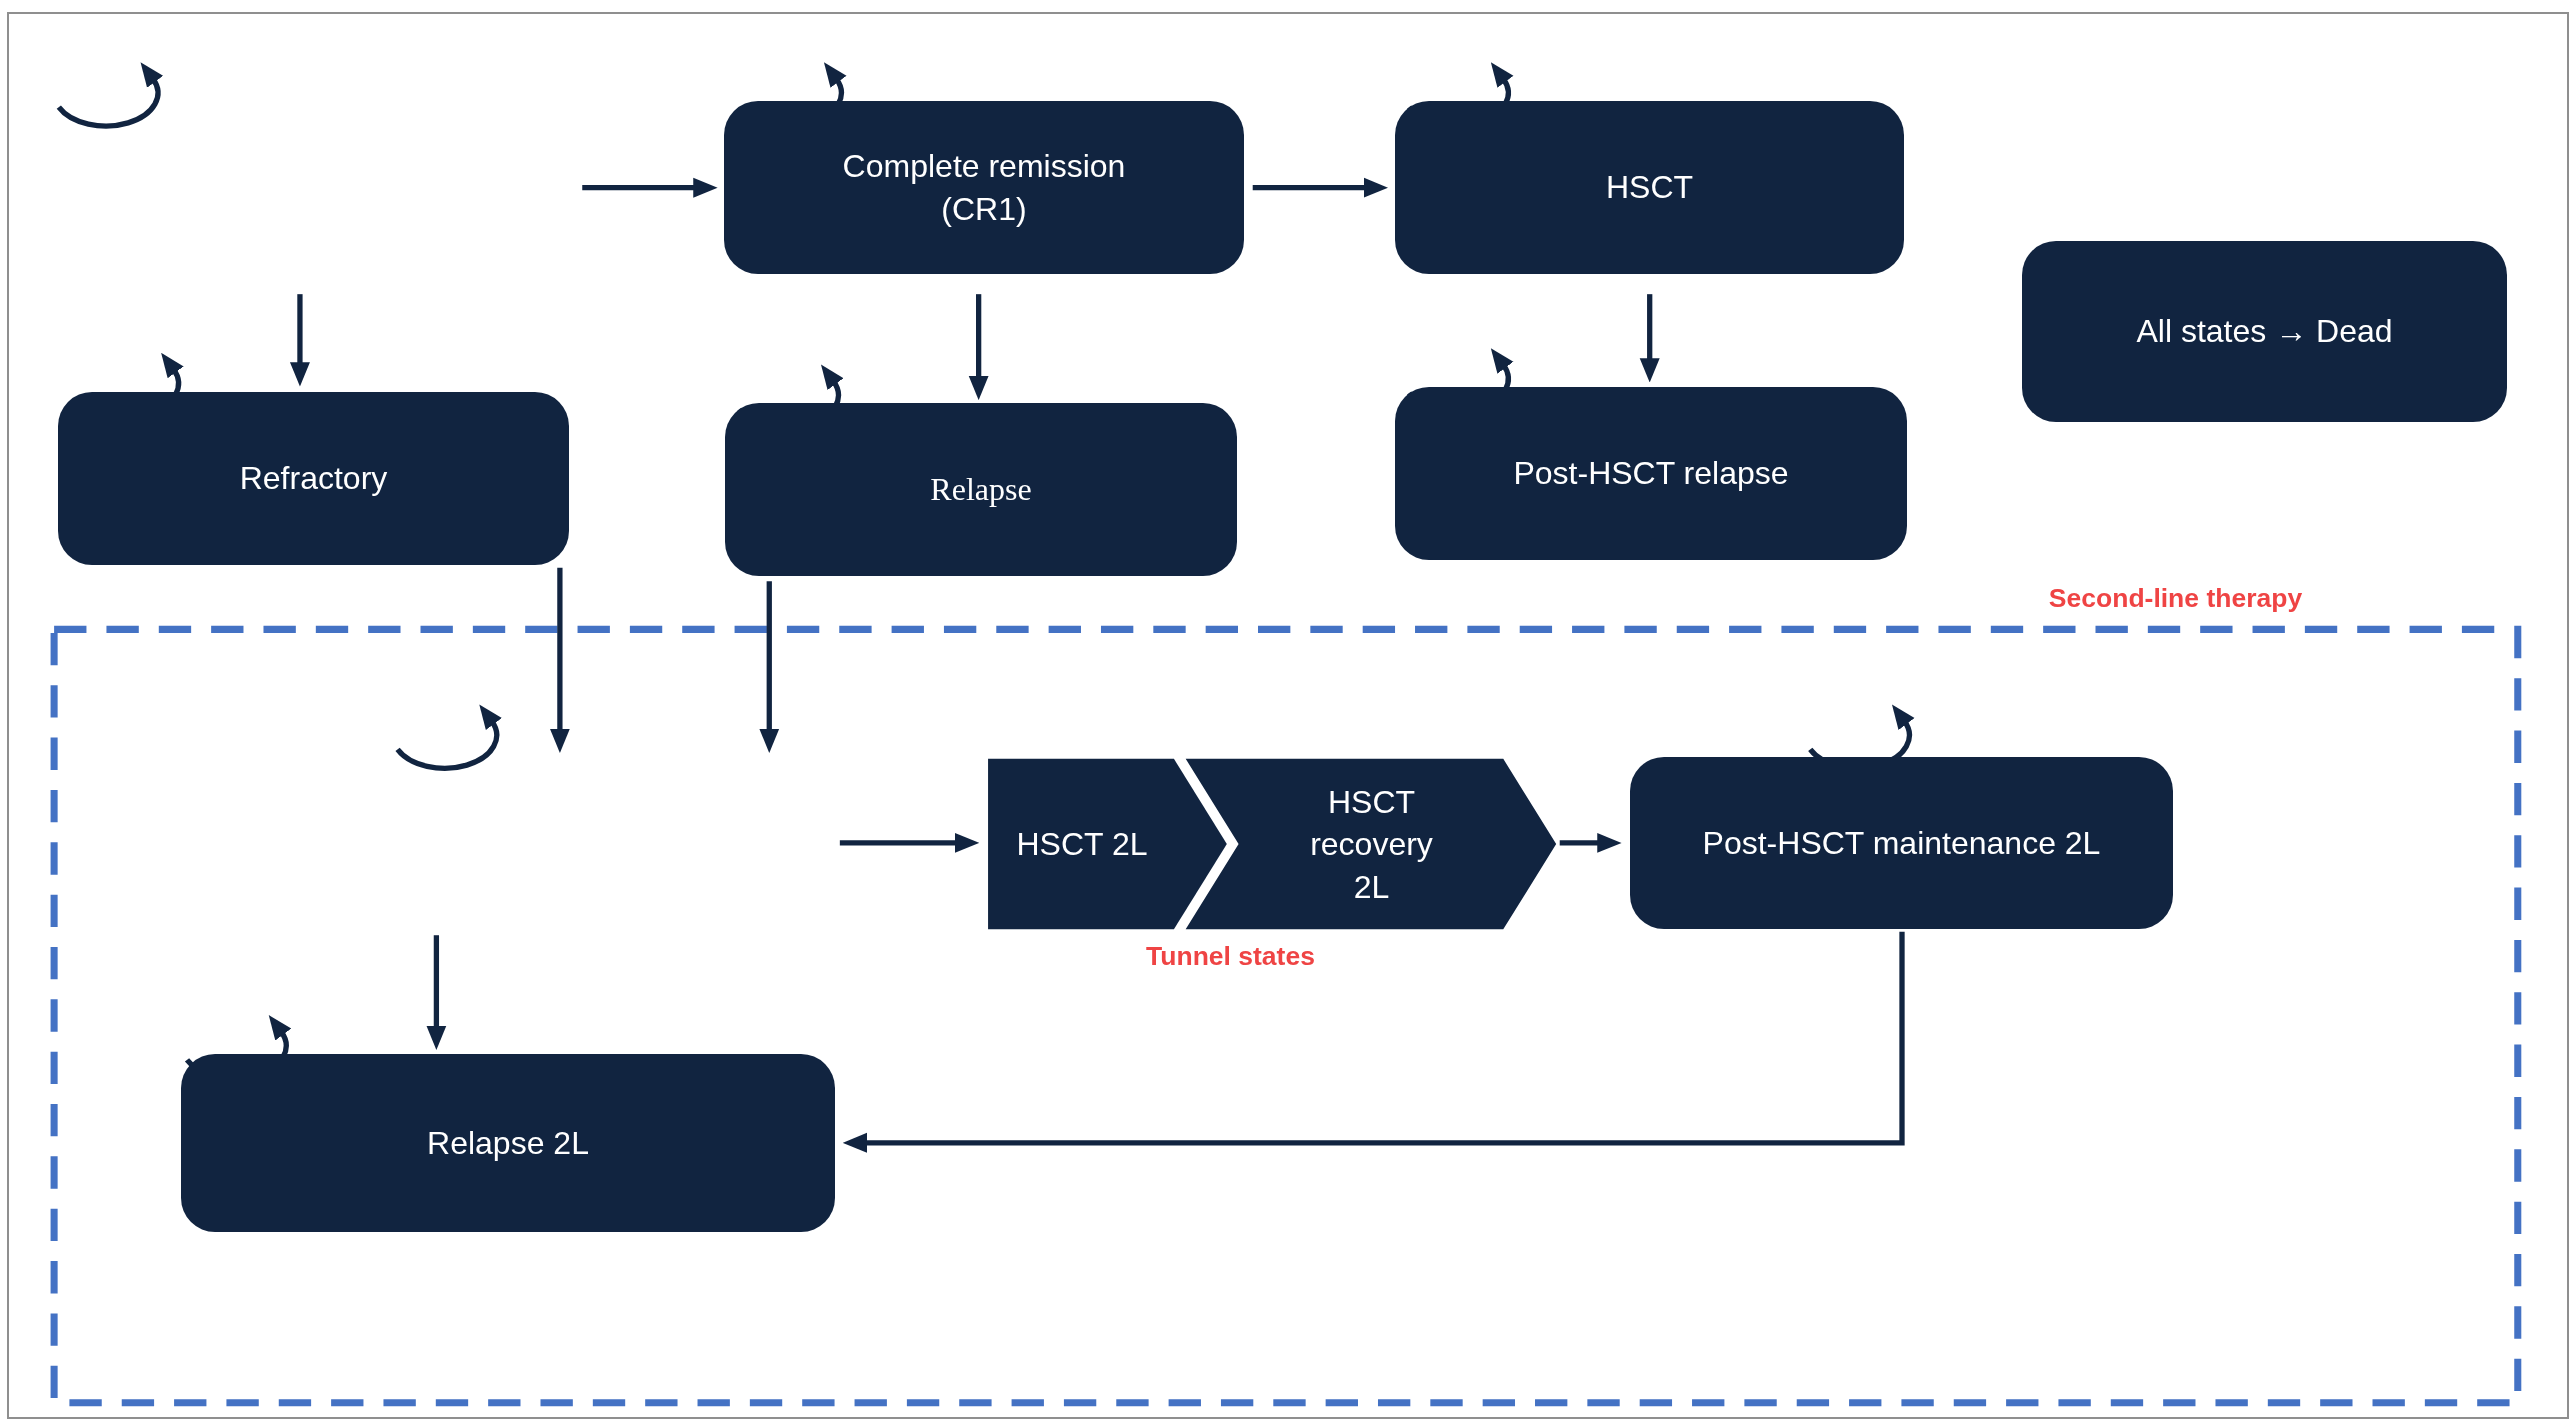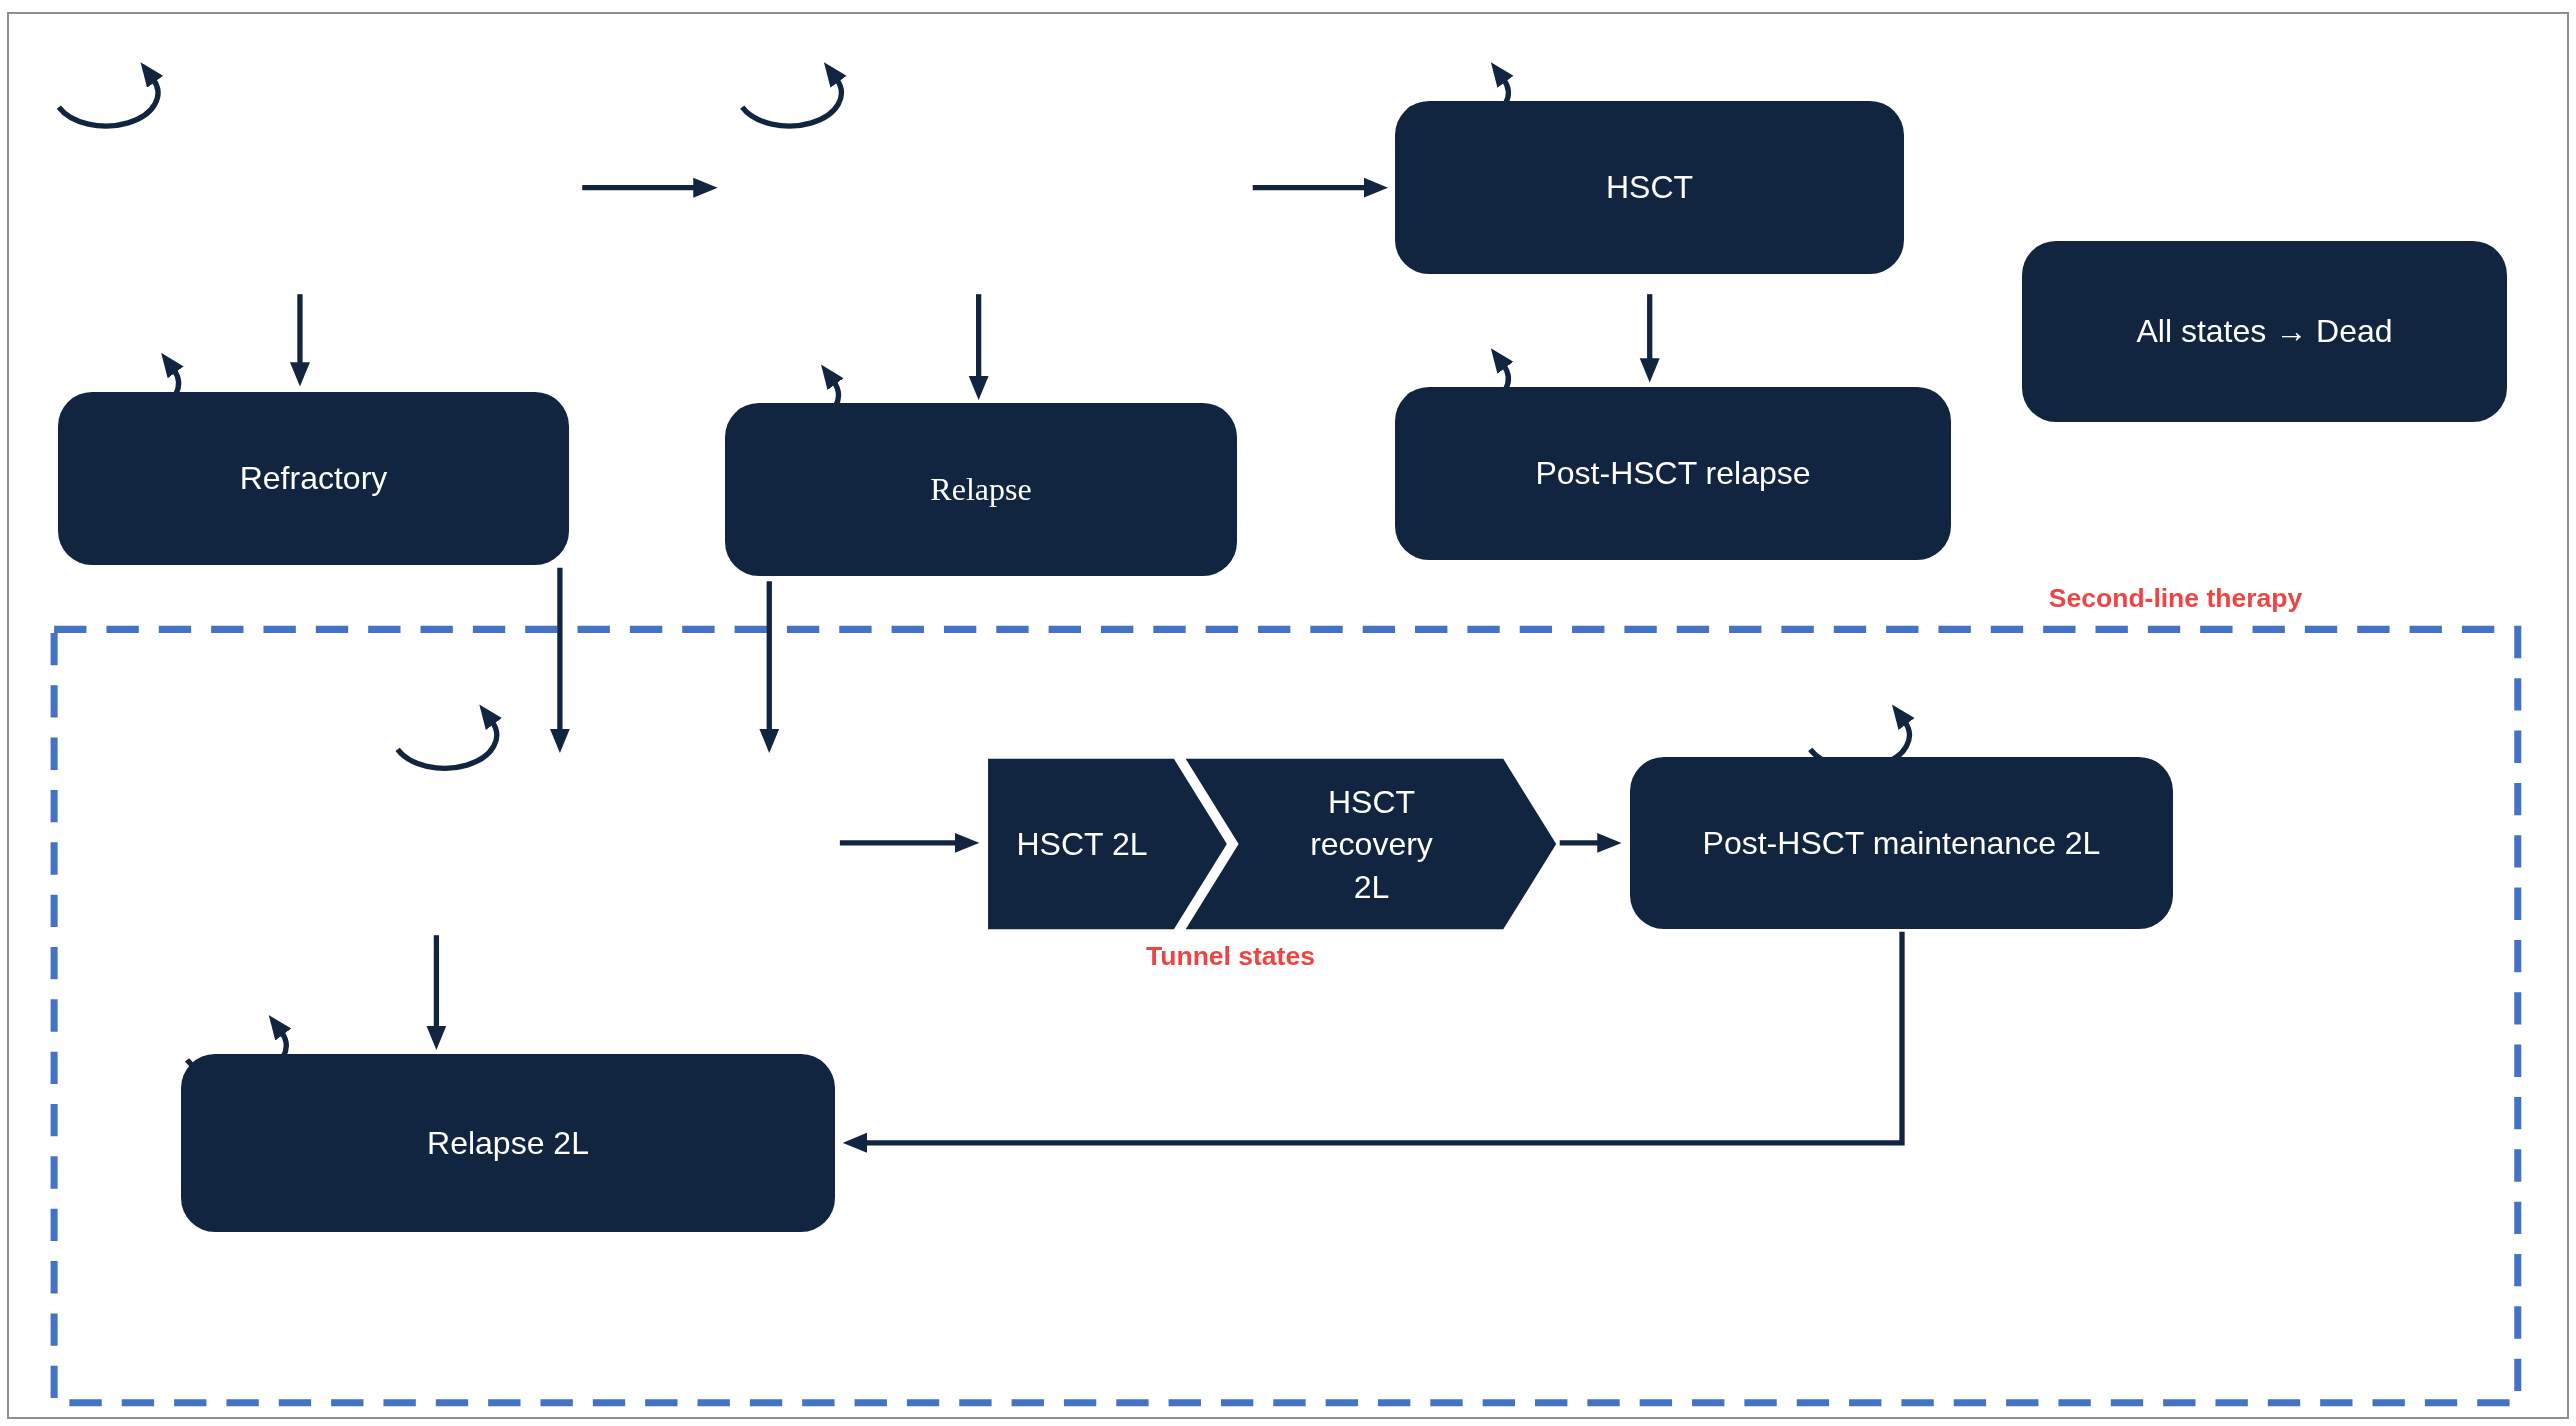--- a/index.html
+++ b/index.html
@@ -14,21 +14,21 @@
   .chev-label-wrap{position:absolute;display:flex;align-items:center;justify-content:center;text-align:center;}
   .region-label{position:absolute;color:#ef4444;font-size:26.5px;font-weight:700;text-align:center;}
 
   
   #s-induction   {left:58px;   top:101px;  width:511px; height:173px;}
   #s-cr1         {left:724px; top:101px;  width:520px; height:173px;}
   #s-hsct        {left:1395px; top:101px;  width:509px; height:173px;}
   #s-dead        {left:2022px; top:241px;  width:485px; height:181px;}
   #s-refractory  {left:58px;   top:392px;  width:511px; height:173px;}
   #s-relapse     {left:725px; top:403px;  width:512px; height:173px;font-family:Liberation Serif, serif;}
-  #s-phr         {left:1395px; top:387px;  width:556px; height:173px;}
+  #s-phr         {left:1395px; top:387px;  width:512px; height:173px;}
   #s-cr2         {left:181px;  top:757px; width:654px;height:172px;}
   #s-maint       {left:1630px; top:757px; width:543px; height:172px;}
   #s-relapse2l   {left:181px;  top:1054px; width:654px;height:178px;}
   #t-hsct2l      {left:988px; top:759px; width:188px; height:171px;}
   #t-recovery    {left:1239px; top:759px; width:265px; height:171px;}
   #lbl-secondline{left:2011px; top:583px;  width:329px;}
   #lbl-tunnel    {left:1095px; top:941px; width:271px;}
 </style>
 </head>
 <body>
@@ -68,20 +68,24 @@
       <path d="M 2396,182 a 82,52 0 1 0 160,-48" marker-end="url(#ah)"></path>
       <path d="M 135,676 a 82,52 0 1 0 160,-48" marker-end="url(#ah)"></path>
       <path d="M 1257,696 a 82,52 0 1 0 160,-48" marker-end="url(#ah)"></path>
       <path d="M 2396,668 a 82,52 0 1 0 160,-48" marker-end="url(#ah)"></path>
       <path d="M 676,1274 a 82,52 0 1 0 160,-48" marker-end="url(#ah)"></path>
       <path d="M 3078,1274 a 82,52 0 1 0 160,-48" marker-end="url(#ah)"></path>
       <path d="M 318,1802 a 82,52 0 1 0 160,-48" marker-end="url(#ah)"></path>
     </g>
   </svg>
 
+  <div class="state" id="s-cr1">
+    <span class="state-label">Complete remission
+(CR1)</span>
+  </div>
   <div class="state" id="s-hsct">
     <span class="state-label">HSCT</span>
   </div>
   <div class="state" id="s-dead">
     <span class="state-label">All states → Dead</span>
   </div>
   <div class="state" id="s-refractory">
     <span class="state-label">Refractory</span>
   </div>
   <div class="state" id="s-relapse">

